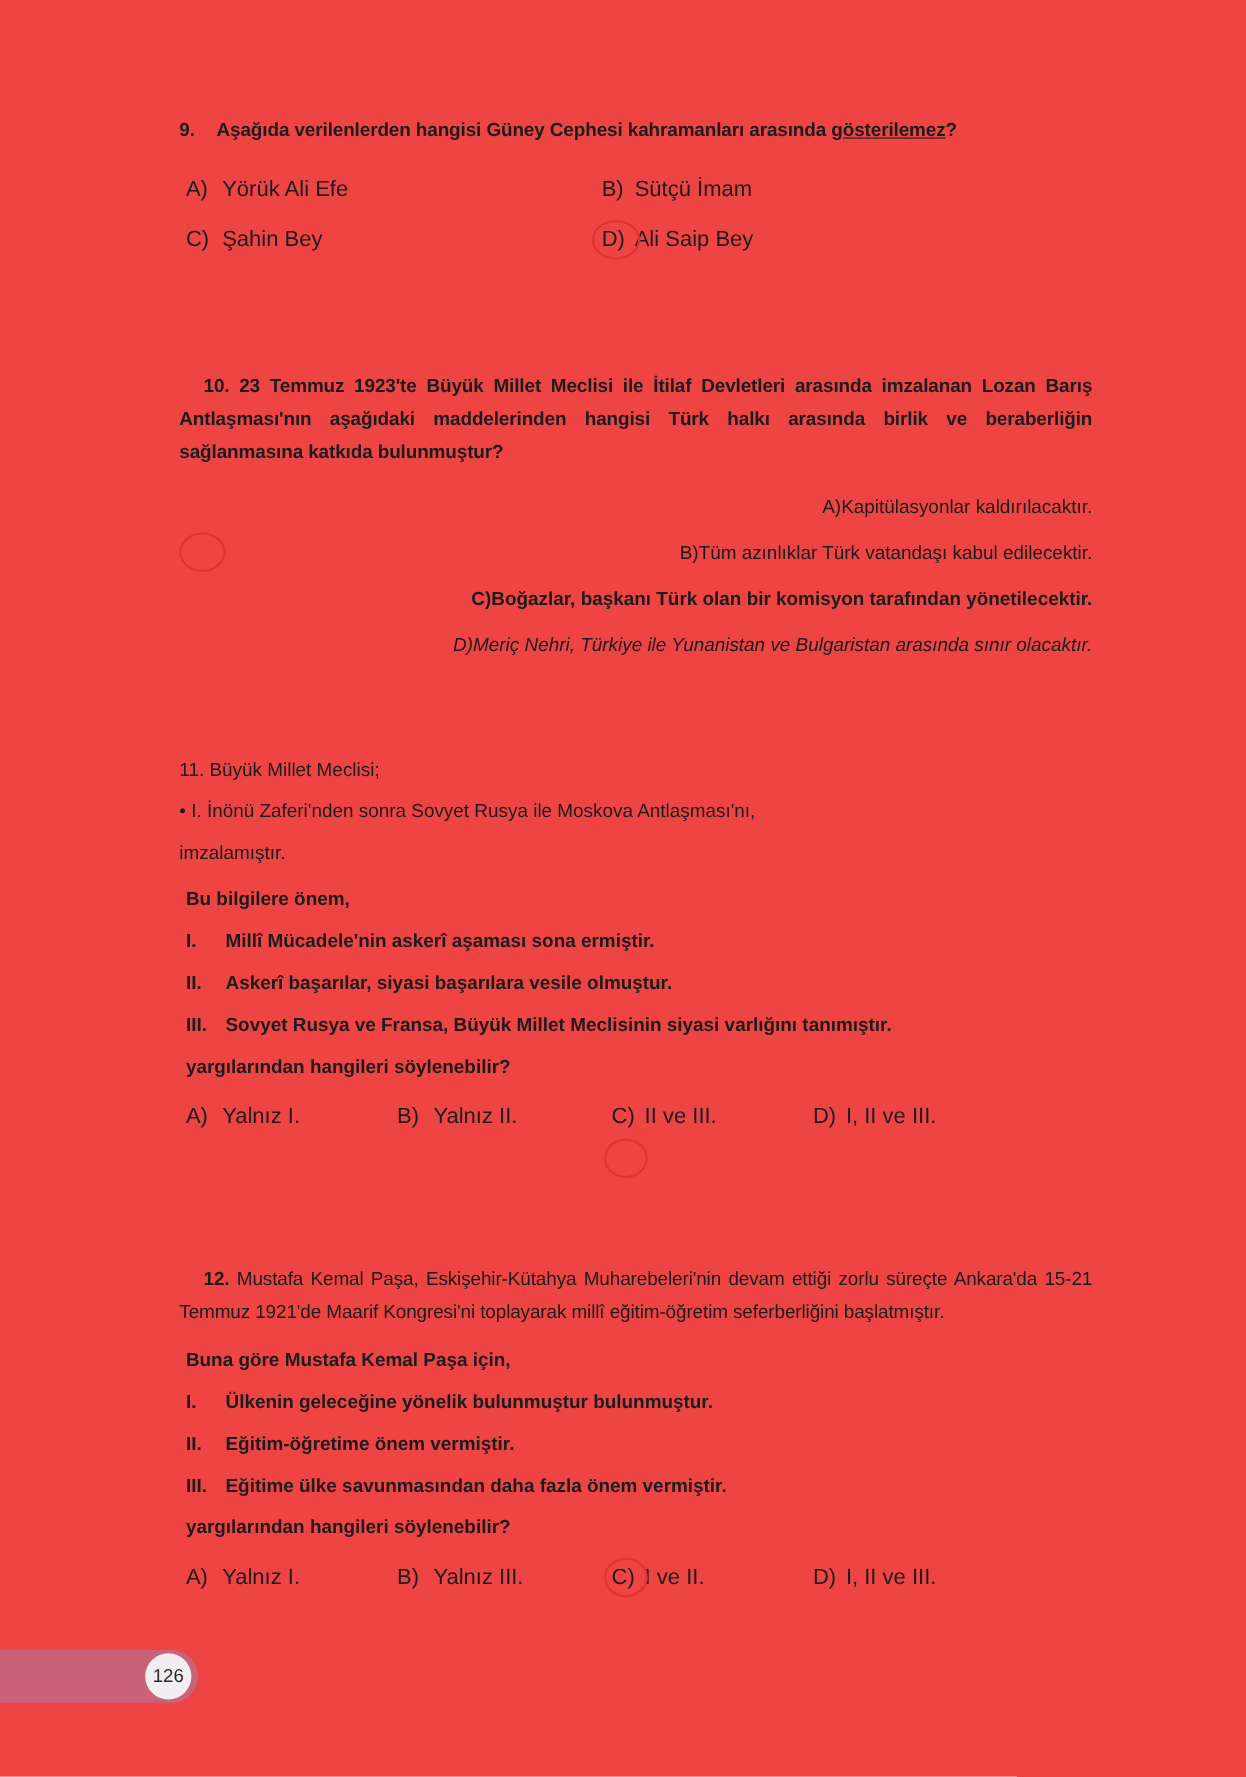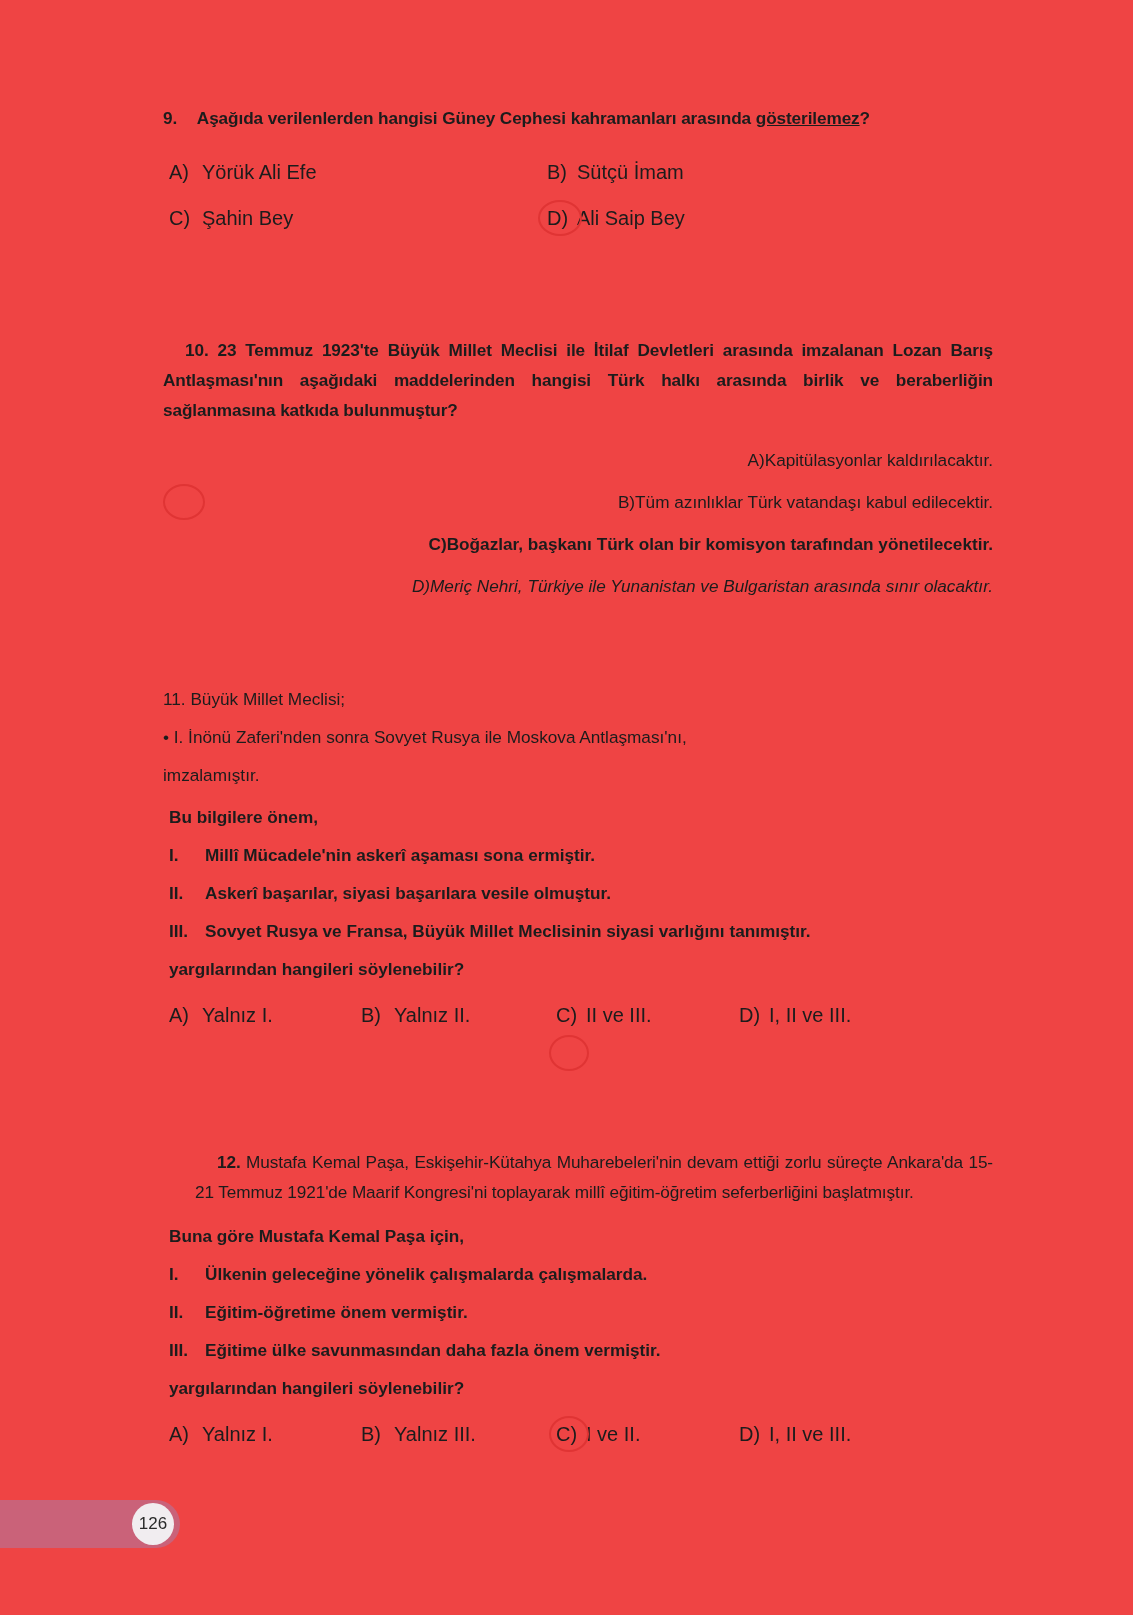--- a/index.html
+++ b/index.html
@@ -32,21 +32,20 @@
     font-size: 17.2px;
     line-height: 30px;
     text-align: justify;
     letter-spacing: -0.1px;
   }
   .stem-normal {
     font-size: 17.2px;
     line-height: 30px;
     text-align: justify;
     letter-spacing: -0.1px;
-    margin-left: 32px;
   }
   .stem-bold .num, .stem-normal .num { font-weight: bold; }
   .indent-first { text-indent: 22px; }
 
   u.uline { text-decoration: underline; }
 
   
   .opt-row {
     position: relative;
     font-size: 20px;
@@ -237,21 +236,21 @@
 
   <div class="q-block" style="left:163px; top:1147px;">
     <div class="stem-normal indent-first">
       <span class="num">12.</span>
       <span>Mustafa Kemal Paşa, Eskişehir-Kütahya Muharebeleri'nin devam ettiği zorlu süreçte Ankara'da 15-21 Temmuz 1921'de Maarif Kongresi'ni toplayarak millî eğitim-öğretim seferberliğini başlatmıştır.</span>
     </div>
 
     <div class="sub-bold" style="margin-top:10px;">Buna göre Mustafa Kemal Paşa için,</div>
 
     <div class="roman-row">
-      <span class="rn">I.</span><span>Ülkenin geleceğine yönelik çalışmalarda çalışmalarda.</span>
+      <span class="rn">I.</span><span>Ülkenin geleceğine yönelik bulunmuştur bulunmuştur.</span>
     </div>
     <div class="roman-row">
       <span class="rn">II.</span><span>Eğitim-öğretime önem vermiştir.</span>
     </div>
     <div class="roman-row">
       <span class="rn">III.</span><span>Eğitime ülke savunmasından daha fazla önem vermiştir.</span>
     </div>
 
     <div class="sub-bold">yargılarından hangileri söylenebilir?</div>
 

